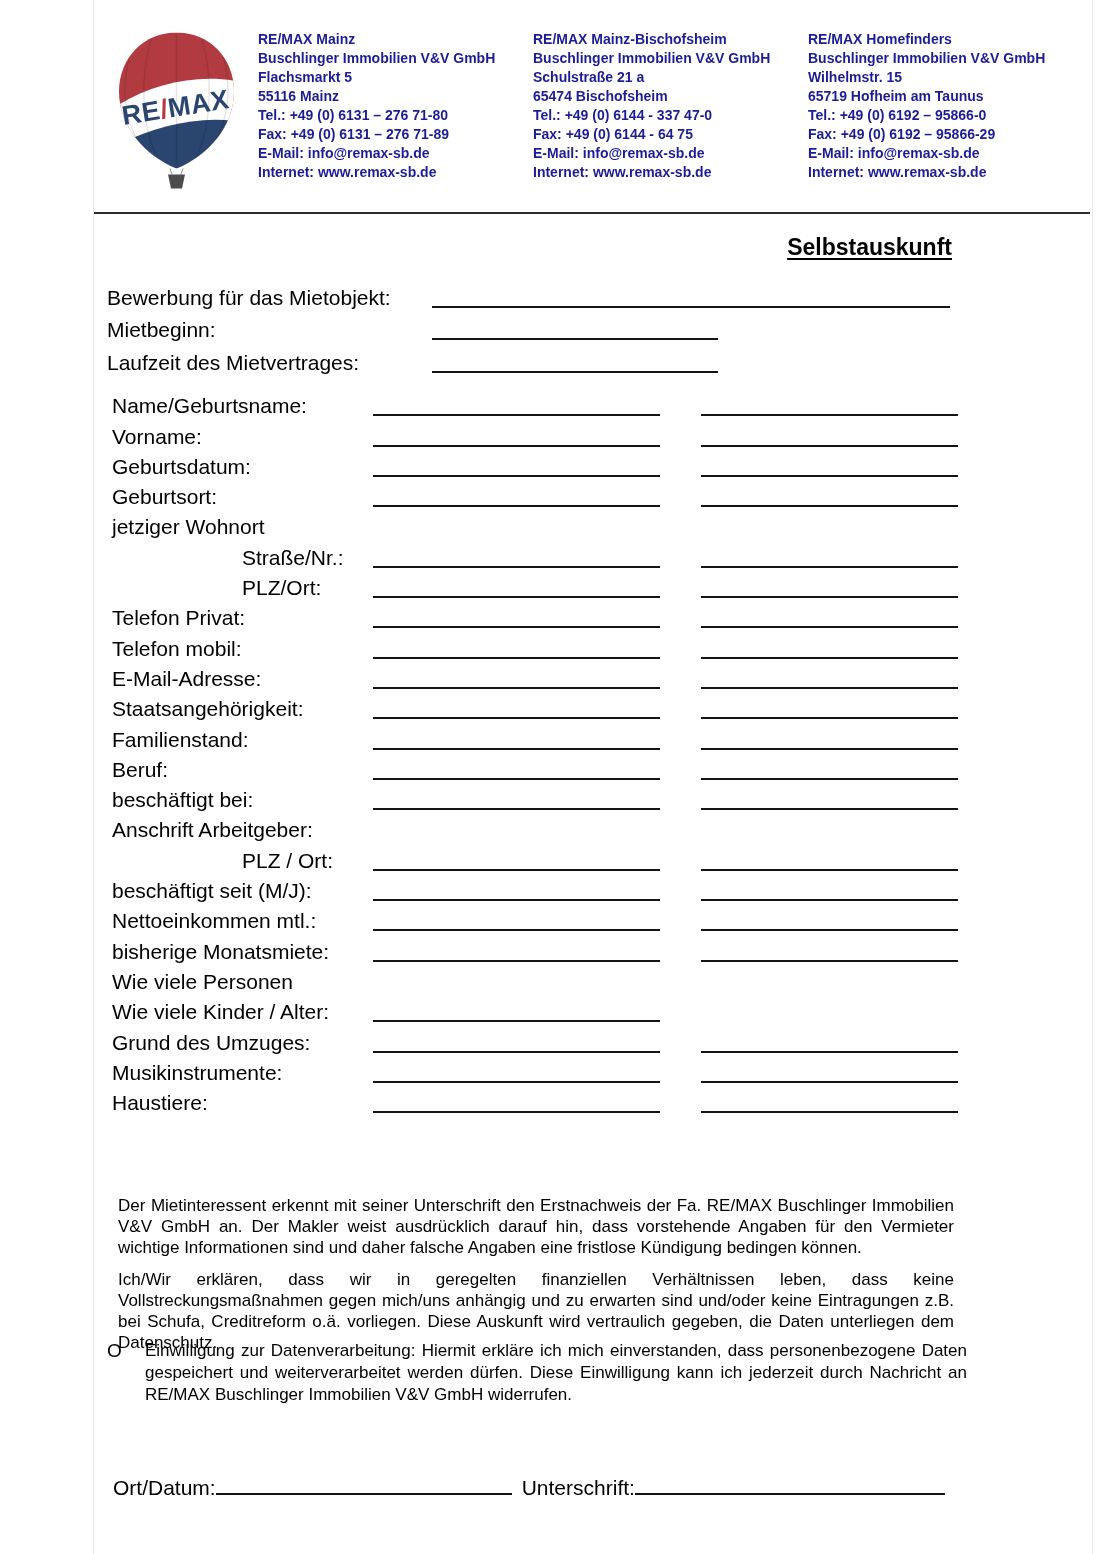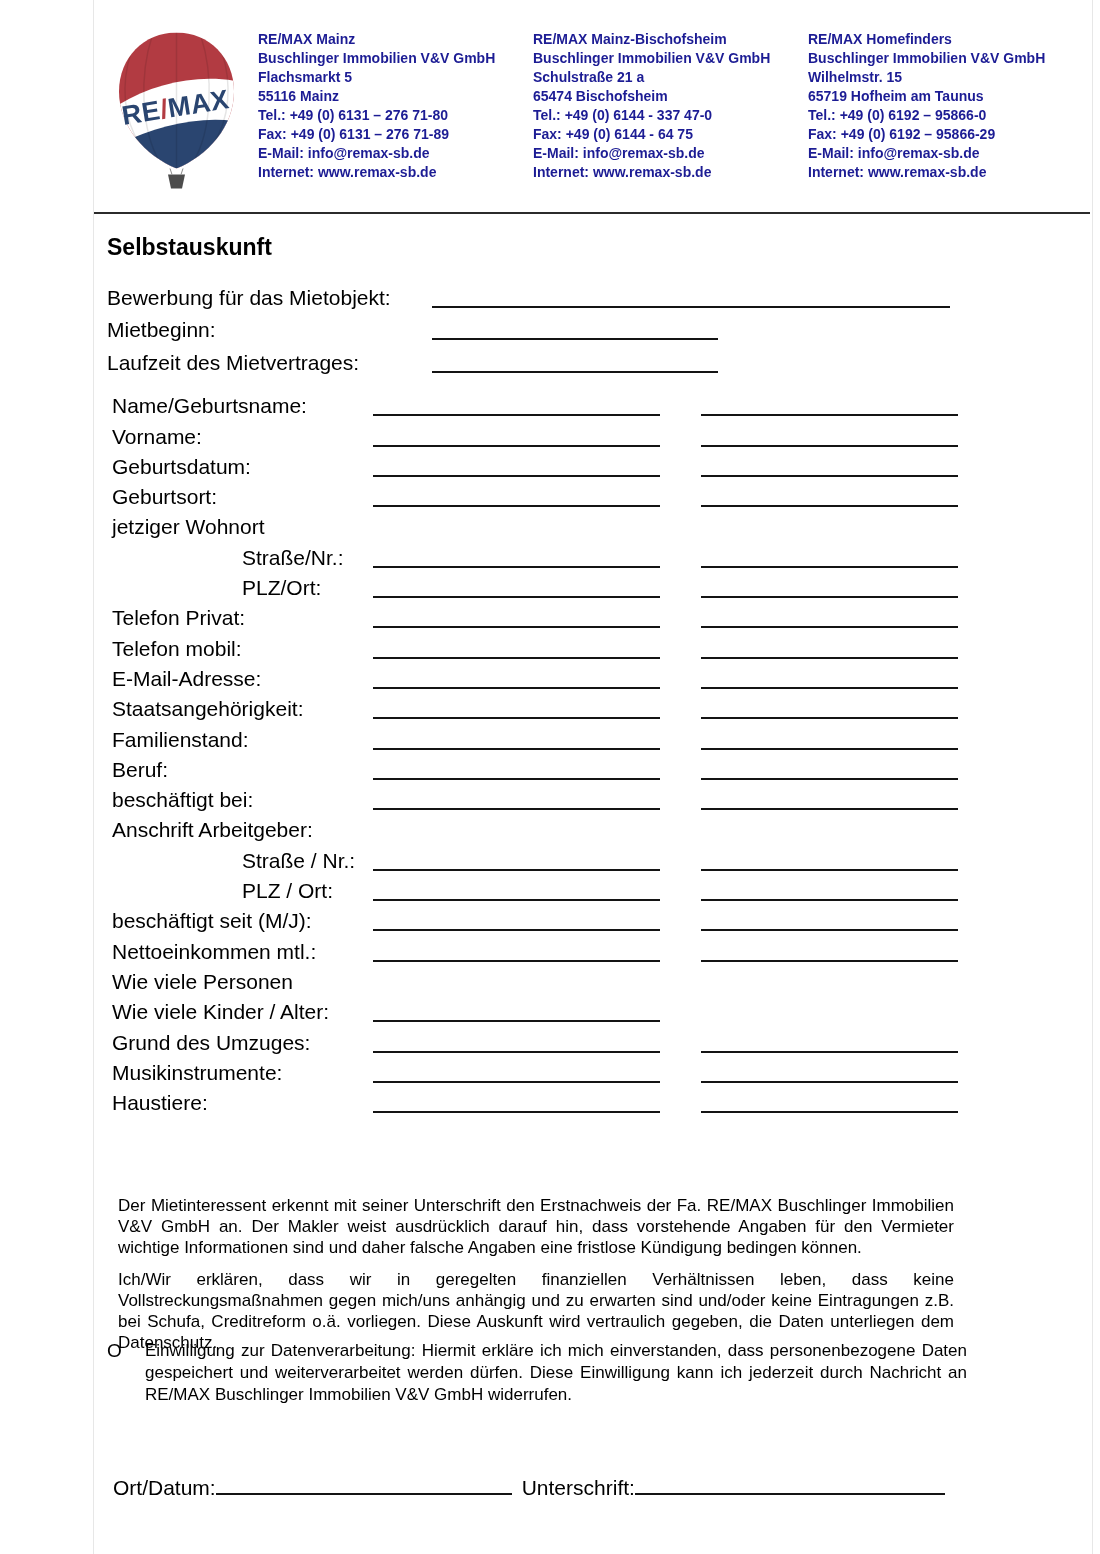--- a/index.html
+++ b/index.html
@@ -9,22 +9,22 @@
     border-left:1px solid #e7e7e7; border-right:1px solid #e7e7e7; pointer-events:none;}
 
   
   #logo{position:absolute; left:110px; top:26px; width:133px; height:170px;}
   #offices{position:absolute; left:258px; top:30px; display:flex;}
   .office{width:275px; font-weight:bold; color:#1c1c94; font-size:14px; line-height:19px;}
   .office div{white-space:nowrap;}
   #separator{position:absolute; left:94px; top:212px; width:996px; height:2px; background:#2b2b2b;}
 
   
-  #form-title{position:absolute; left:107px; top:234px; width:845px; text-align:left;
-    font-size:23px; font-weight:bold; text-underline-offset:3px;}
+  #form-title{position:absolute; left:107px; top:234px; width:845px; text-align:right;
+    font-size:23px; font-weight:bold; text-decoration:underline; text-underline-offset:3px;}
 
   
   #intro{position:absolute; left:107px; top:280px; width:845px;}
   .irow{position:relative; height:32.6px; font-size:21px;}
   .irow .ilabel{position:absolute; left:0; bottom:3px;text-align:right;}
   .irow .line{position:absolute; bottom:5px; height:0; border-bottom:2px solid #141414;}
   .irow .line{left:325px;}
   .irow .line.long{width:518px;}
   .irow .line.short{width:286px;}
 
@@ -206,36 +206,36 @@
       <div class="frow lines-2">
       <span class="flabel">beschäftigt bei:</span>
       <span class="line l1"></span>
       <span class="line l2"></span>
     </div>
       <div class="frow lines-0">
       <span class="flabel">Anschrift Arbeitgeber:</span>
 
     </div>
       <div class="frow indent lines-2">
-      <span class="flabel">Straße / Nr.:</span>
-      <span class="line l1"></span>
-      <span class="line l2"></span>
-    </div>
-      <div class="frow indent lines-2">
       <span class="flabel">PLZ / Ort:</span>
       <span class="line l1"></span>
       <span class="line l2"></span>
     </div>
       <div class="frow lines-2">
       <span class="flabel">beschäftigt seit (M/J):</span>
       <span class="line l1"></span>
       <span class="line l2"></span>
     </div>
       <div class="frow lines-2">
       <span class="flabel">Nettoeinkommen mtl.:</span>
+      <span class="line l1"></span>
+      <span class="line l2"></span>
+    </div>
+      <div class="frow lines-2">
+      <span class="flabel">bisherige Monatsmiete:</span>
       <span class="line l1"></span>
       <span class="line l2"></span>
     </div>
       <div class="frow lines-0">
       <span class="flabel">Wie viele Personen</span>
 
     </div>
       <div class="frow lines-1">
       <span class="flabel">Wie viele Kinder / Alter:</span>
       <span class="line l1"></span>

